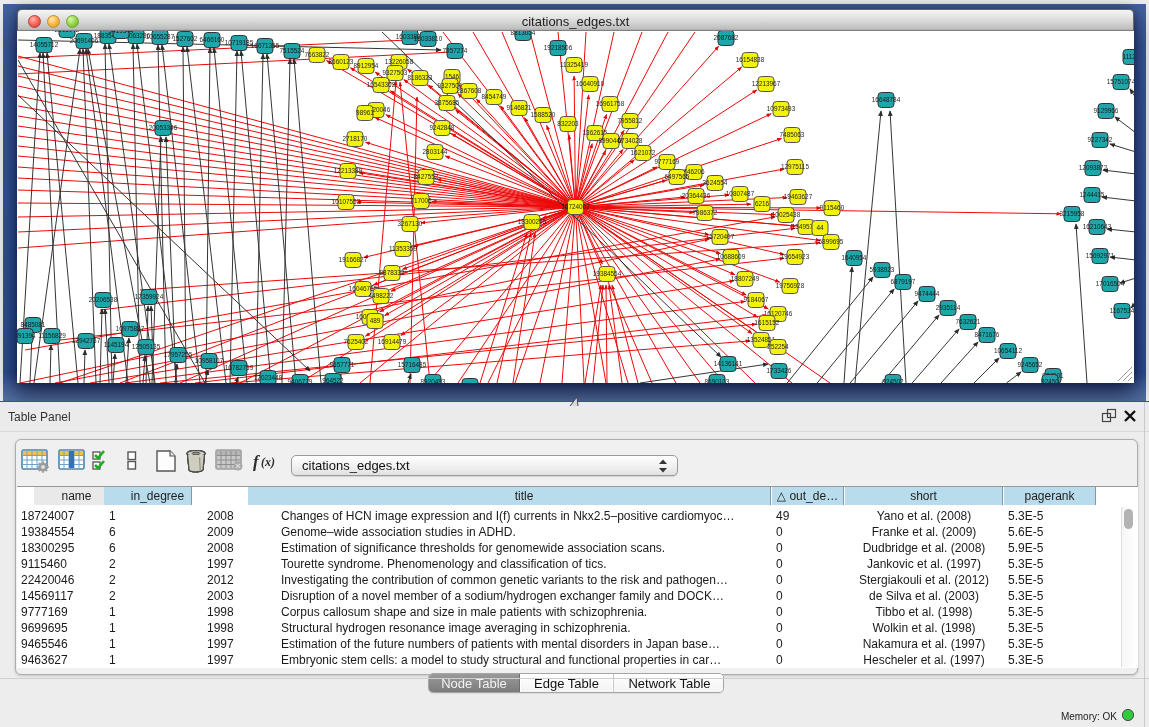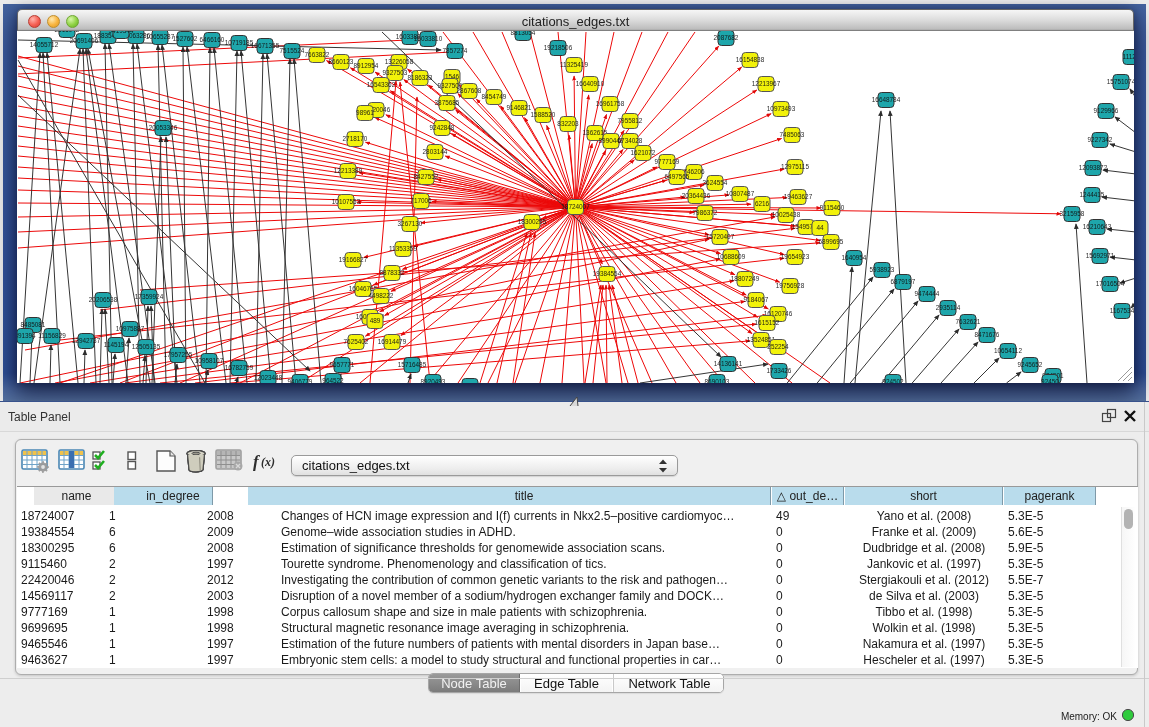--- a/index.html
+++ b/index.html
@@ -684,21 +684,21 @@
         </g>
       </svg>
   <div id="combo">citations_edges.txt
     <svg width="12" height="16" style="position:absolute;right:8px;top:2px">
       <path d="M2,6 L6,1.5 L10,6 z" fill="#333"></path>
           <path d="M2,10 L6,14.5 L10,10 z" fill="#333"></path>
     </svg>
   </div>
   <div id="tablewrap">
     <div class="th" style="left:17px;width:86px;background:#e9e9e9;border-right:1px solid #b0b0b0">name</div>
-    <div class="th" style="left:97px;width:99px;padding-left:20px;">in_degree</div>
+    <div class="th" style="left:87px;width:88px;padding-left:20px;">in_degree</div>
     <div class="th" style="left:187px;width:85px;margin-left:44px;">year</div>
     <div class="th" style="left:261px;width:493px;">title</div>
     <div class="th" style="left:755px;width:72px;">△ out_de…</div>
     <div class="th" style="left:828px;width:158px;">short</div>
     <div class="th" style="left:987px;width:92px;">pagerank</div>
     <div class="tr" style="top:21px">
           <div class="c0">18724007</div>
           <div class="c1">1</div>
           <div class="c2">2008</div>
           <div class="c3">Changes of HCN image expression and I(f) currents in Nkx2.5–positive cardiomyoc…</div>
@@ -733,21 +733,21 @@
           <div class="c5">Jankovic et al. (1997)</div>
           <div class="c6">5.3E-5</div>
         </div>
 <div class="tr" style="top:85px">
           <div class="c0">22420046</div>
           <div class="c1">2</div>
           <div class="c2">2012</div>
           <div class="c3">Investigating the contribution of common genetic variants to the risk and pathogen…</div>
           <div class="c4">0</div>
           <div class="c5">Stergiakouli et al. (2012)</div>
-          <div class="c6">5.5E-7</div>
+          <div class="c6">5.5E-5</div>
         </div>
 <div class="tr" style="top:101px">
           <div class="c0">14569117</div>
           <div class="c1">2</div>
           <div class="c2">2003</div>
           <div class="c3">Disruption of a novel member of a sodium/hydrogen exchanger family and DOCK…</div>
           <div class="c4">0</div>
           <div class="c5">de Silva et al. (2003)</div>
           <div class="c6">5.3E-5</div>
         </div>
@@ -757,21 +757,21 @@
           <div class="c2">1998</div>
           <div class="c3">Corpus callosum shape and size in male patients with schizophrenia.</div>
           <div class="c4">0</div>
           <div class="c5">Tibbo et al. (1998)</div>
           <div class="c6">5.3E-5</div>
         </div>
 <div class="tr" style="top:133px">
           <div class="c0">9699695</div>
           <div class="c1">1</div>
           <div class="c2">1998</div>
-          <div class="c3">Structural magnetic resonance image averaging in schizophrenia.</div>
+          <div class="c3">Structural hydrogen resonance image averaging in schizophrenia.</div>
           <div class="c4">0</div>
           <div class="c5">Wolkin et al. (1998)</div>
           <div class="c6">5.3E-5</div>
         </div>
 <div class="tr" style="top:149px">
           <div class="c0">9465546</div>
           <div class="c1">1</div>
           <div class="c2">1997</div>
           <div class="c3">Estimation of the future numbers of patients with mental disorders in Japan base…</div>
           <div class="c4">0</div>

